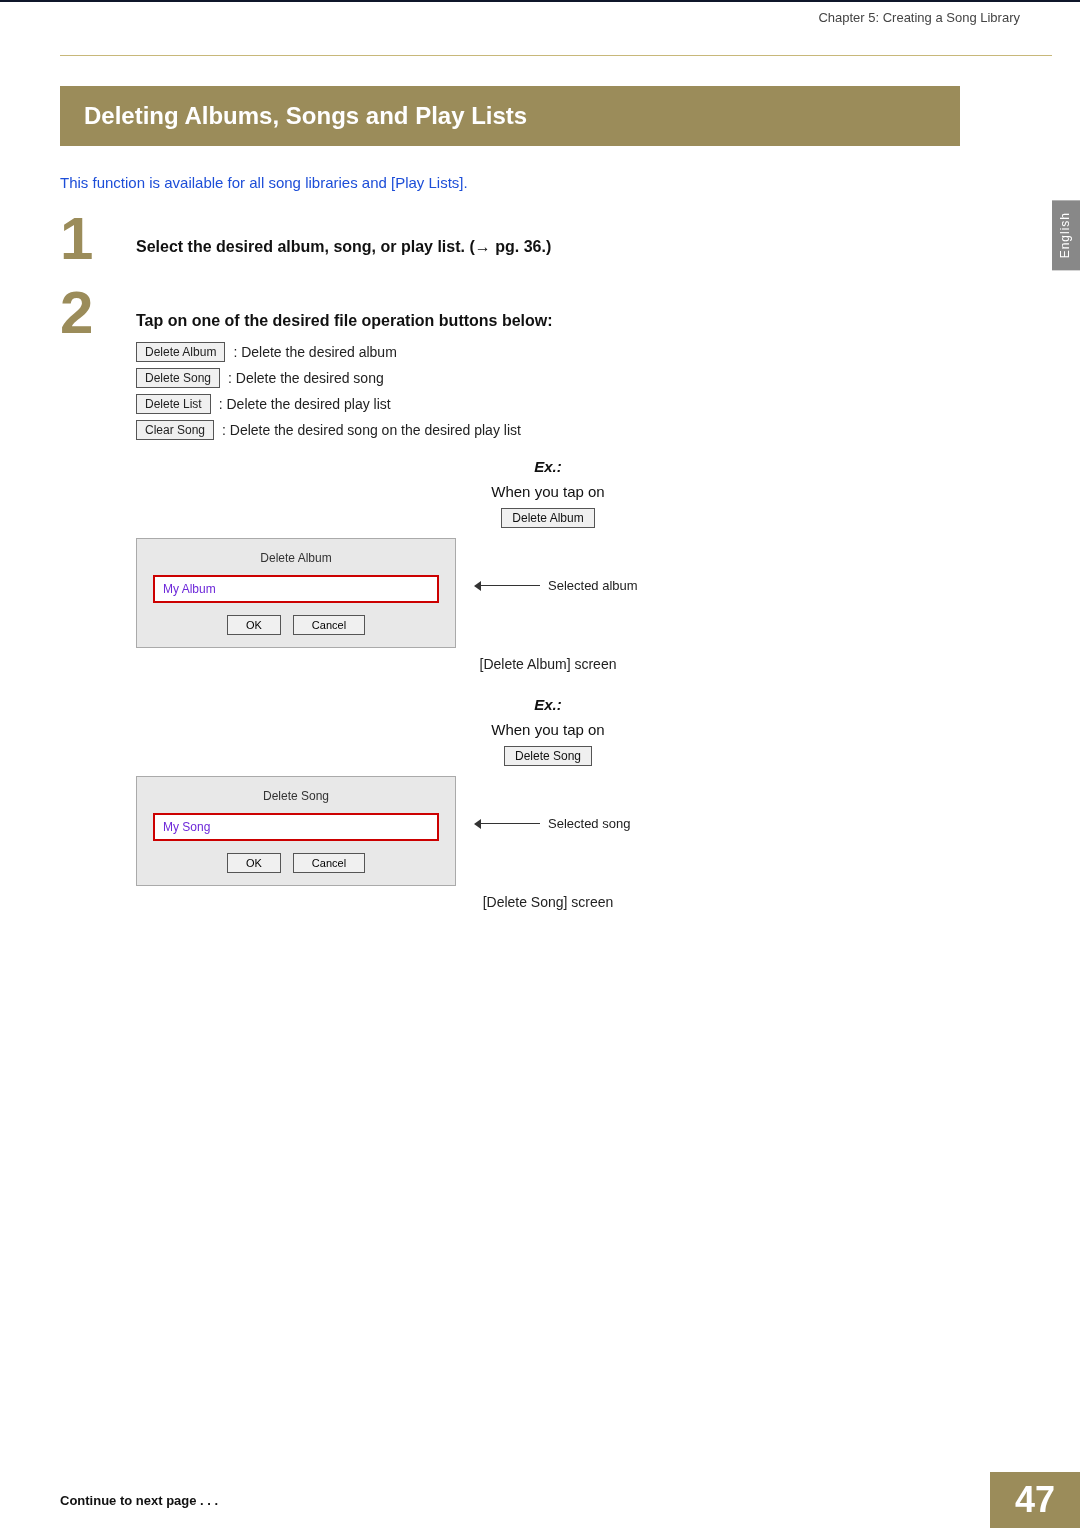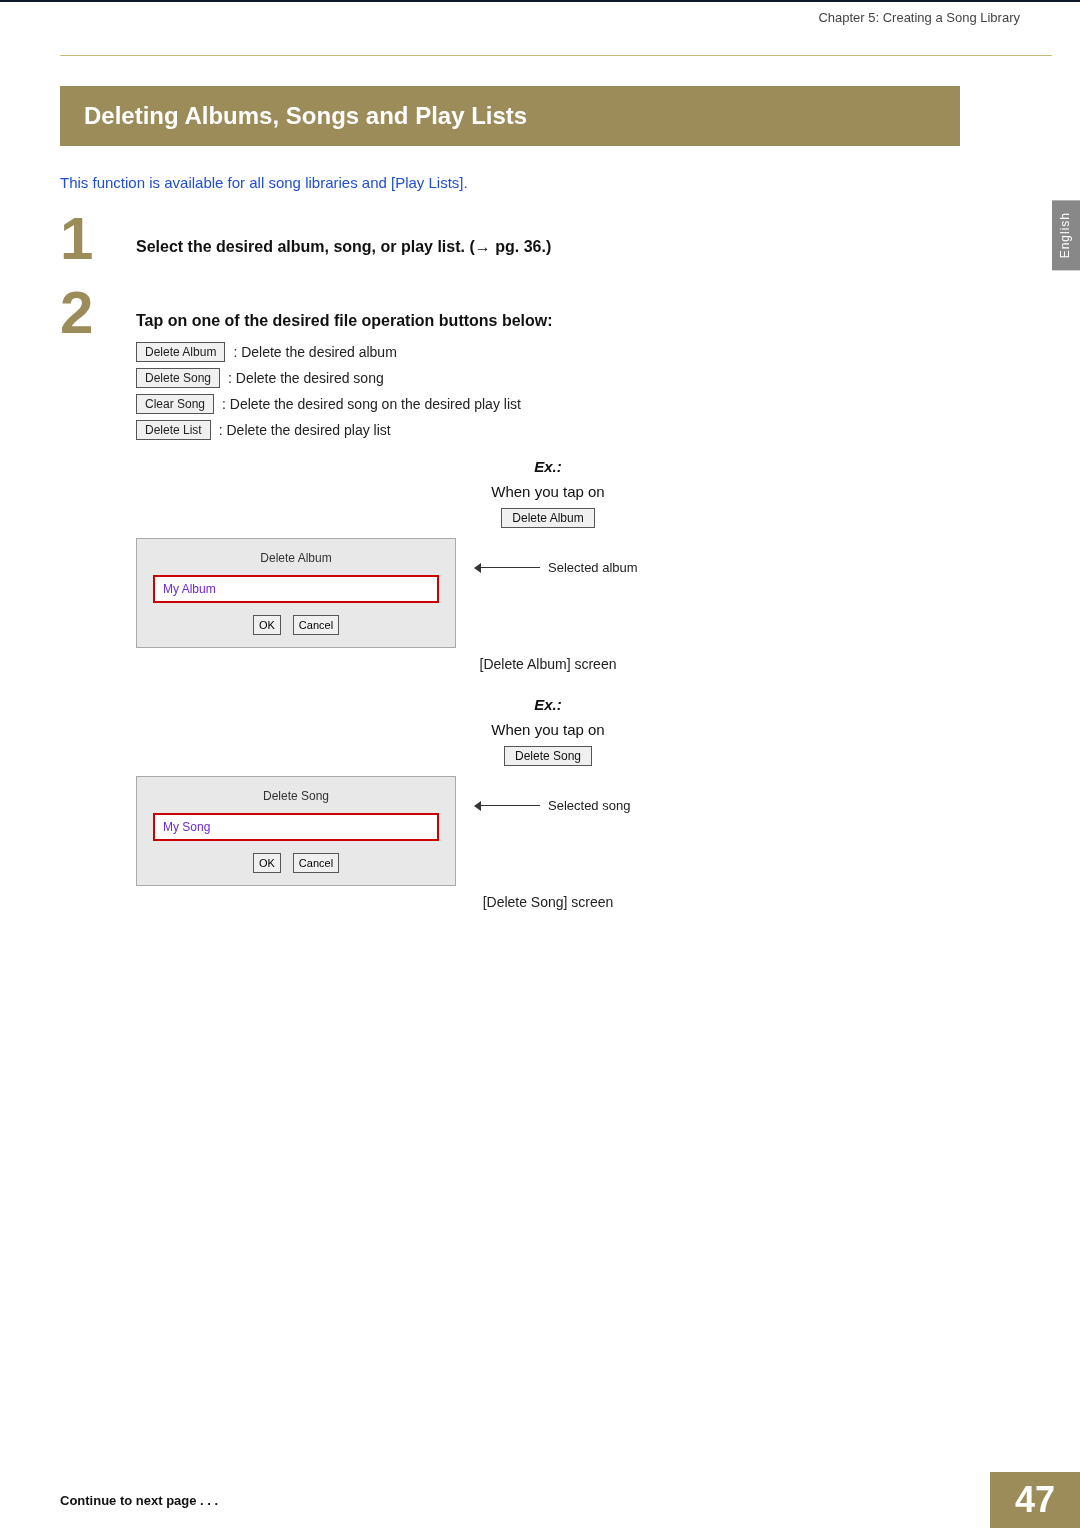--- a/index.html
+++ b/index.html
@@ -168,30 +168,30 @@
       margin-bottom: 12px;
     }
     .dialog-buttons {
       display: flex;
       justify-content: center;
       gap: 12px;
     }
     .dialog-btn {
       border: 1px solid #555;
       background: #f0f0f0;
-      padding: 3px 5px;
+      padding: 3px 18px;
       font-size: 11px;
     }
 
     
     .arrow-label-wrap {
       display: flex;
       flex-direction: column;
       justify-content: center;
-      margin-top: 22px;
+      margin-top: 40px;
     }
     .arrow-label {
       display: flex;
       align-items: center;
       gap: 8px;
       font-size: 13px;
       color: #222;
       white-space: nowrap;
     }
     .arrow-line {
@@ -291,26 +291,26 @@
       <ul class="btn-desc-list">
         <li>
           <span class="ui-btn">Delete Album</span>
           <span>: Delete the desired album</span>
         </li>
         <li>
           <span class="ui-btn">Delete Song</span>
           <span>: Delete the desired song</span>
         </li>
         <li>
+          <span class="ui-btn">Delete List</span>
+          <span>: Delete the desired play list</span>
+        </li>
+        <li>
           <span class="ui-btn">Clear Song</span>
           <span>: Delete the desired song on the desired play list</span>
-        </li>
-        <li>
-          <span class="ui-btn">Delete List</span>
-          <span>: Delete the desired play list</span>
         </li>
       </ul>
 
       <div class="ex-block">
         <div class="ex-label">
           <strong>Ex.:</strong>
           <span>When you tap on</span>
           <span class="ui-btn-inline">Delete Album</span>
         </div>
         <div class="dialog-wrapper">

